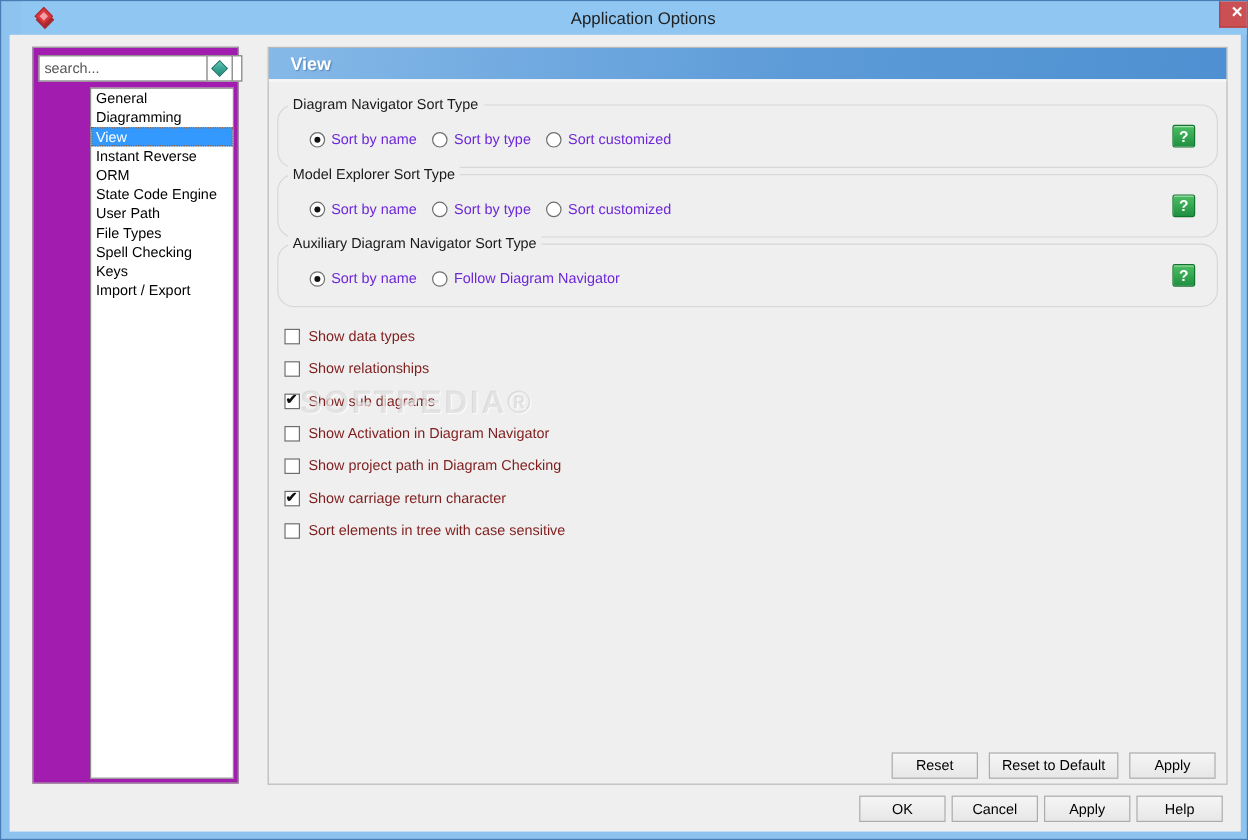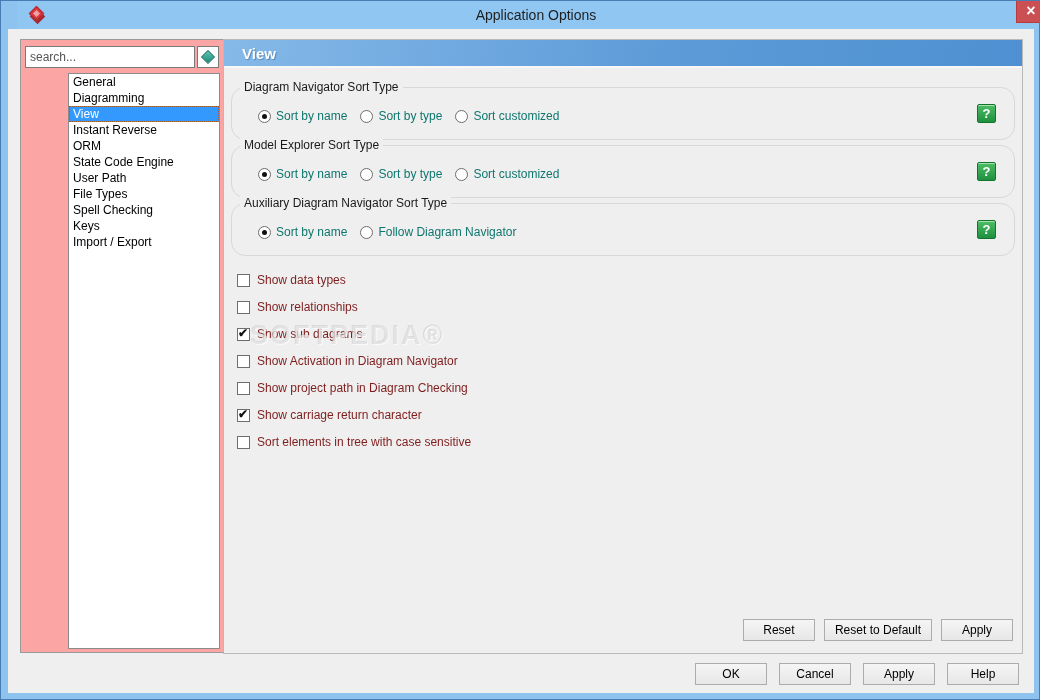--- a/index.html
+++ b/index.html
@@ -23,21 +23,21 @@
     position:absolute; top:0; right:9px; width:30px; height:22px;
     background:#ca5054; color:#fff; text-align:center; line-height:20px;
     font-size:16px; font-weight:bold; cursor:default;
     border:1px solid #b9393d; border-top:none;
   }
 
   
   .content { position:absolute; left:7px; top:28px; width:1026px; height:664px; background:#efefef; }
 
   
-  .sidebar { position:absolute; left:12px; top:10px; width:204px; height:614px; background:#fca5a5; border:1px solid #9a9a9a; }
+  .sidebar { position:absolute; left:19px; top:10px; width:172px; height:614px; background:#a21caf; border:1px solid #9a9a9a; }
   .search-input {
     position:absolute; left:4px; top:6px; width:170px; height:22px;
     border:1px solid #7a7a7a; font-family:"Liberation Sans", sans-serif;
     font-size:12px; padding:0 4px; color:#222; background:#fff; outline:none;
   }
   .search-input::placeholder { color:#555; }
   .search-btn { position:absolute; right:4px; top:6px; width:22px; height:22px; border:1px solid #7a7a7a; background:#fdfdfd; }
   .search-btn .diamond {
     position:absolute; left:5px; top:5px; width:10px; height:10px;
     background:linear-gradient(135deg,#5cc4b4,#1b8a7a); border:1px solid #0f6e5f; transform:rotate(45deg);
@@ -59,21 +59,21 @@
   .groups { position:absolute; left:0; top:47px; width:100%; }
   .group { position:relative; margin:0 7px 5px 7px; height:53px; border:1px solid #d8d8d8; border-radius:14px; }
   .group-label { position:absolute; top:-8px; left:8px; background:#efefef; padding:0 4px; font-size:12px; color:#1a1a1a; line-height:15px; }
   .radio-row { position:absolute; left:26px; top:21px; display:flex; align-items:center; }
   .radio-option { display:flex; align-items:center; margin-right:13px; cursor:default; }
   .radio {
     width:13px; height:13px; border-radius:50%; background:#fff;
     border:1px solid #6e6e6e; position:relative; flex:0 0 auto;
   }
   .radio.on::after { content:""; position:absolute; left:3px; top:3px; width:5px; height:5px; border-radius:50%; background:#111; }
-  .radio-label { font-size:12px; color:#0f766e; margin-left:5px; white-space:nowrap; }
+  .radio-label { font-size:12px; color:#6d28d9; margin-left:5px; white-space:nowrap; }
   .help-btn {
     position:absolute; right:18px; top:16px; width:19px; height:19px;
     background:linear-gradient(#4cbf63,#1f9040); border:1px solid #12752c; border-radius:2px;
     color:#fff; font-weight:bold; font-size:13px; text-align:center; line-height:17px; cursor:default;
     box-shadow:inset 0 1px 0 rgba(255,255,255,0.5);
   }
 
   .checkboxes { position:absolute; left:13px; top:233px; }
   .cb-row { display:flex; align-items:center; height:14px; margin-bottom:13px; cursor:default; }
   .cb-row.gap { margin-top:9px;text-align:center; }
@@ -86,22 +86,22 @@
     color:rgba(110,110,110,0.16); text-shadow:1px 1px 1px rgba(255,255,255,0.75);
     pointer-events:none; white-space:nowrap;
   }
 
   .btn {
     min-width:72px; height:22px; padding:0 10px;
     border:1px solid #acacac; background:linear-gradient(#f5f5f5,#e7e7e7);
     font-family:"Liberation Sans", sans-serif; font-size:12px; color:#000;
     display:inline-flex; align-items:center; justify-content:center; cursor:default;
   }
-  .panel-buttons { position:absolute; right:9px; bottom:12px; display:flex; gap:9px; }
-  .footer-buttons { position:absolute; right:15px; bottom:8px; display:flex; gap:12px; }
+  .panel-buttons { position:absolute; right:9px; bottom:4px; display:flex; gap:9px; }
+  .footer-buttons { position:absolute; right:15px; bottom:8px; display:flex; gap:5px; }
 </style>
 </head>
 <body>
 
 <div class="window">
 
   <div class="titlebar">
     <div class="app-icon">
       <div class="d1"></div>
         <div class="d2"></div>

